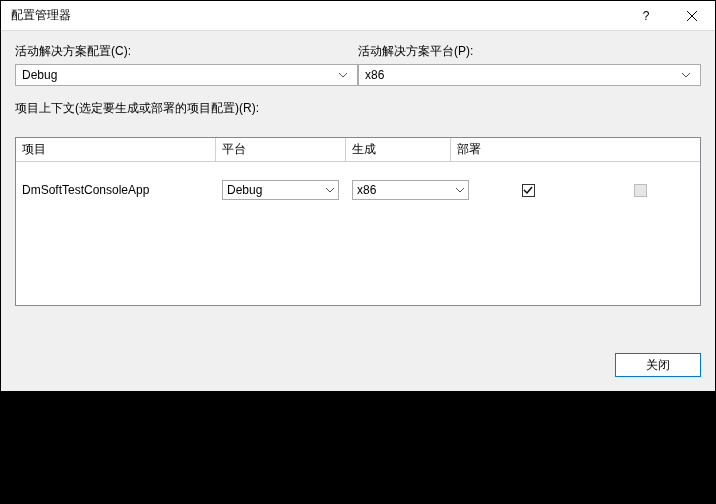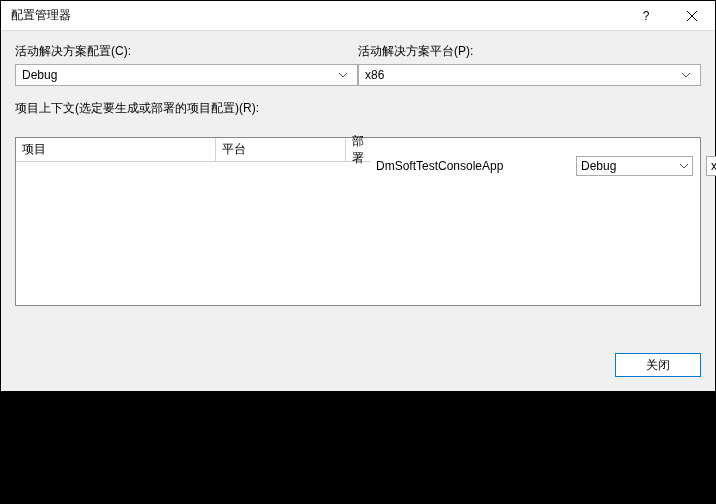--- a/index.html
+++ b/index.html
@@ -9,21 +9,21 @@
     .titlebar-text { flex: 1; font-size: 12px; }
     .titlebar-btn { width: 46px; height: 30px; display: flex; align-items: center; justify-content: center; cursor: pointer; }
     .content { flex: 1; padding: 12px 14px; display: flex; flex-direction: column; }
     .row-top { display: flex; margin-bottom: 14px; }
     .col { flex: 1; display: flex; flex-direction: column; gap: 4px; }
     .label { font-size: 12px; }
     .combo { height: 22px; border: 1px solid #ababab; background: #fff; display: flex; align-items: center; padding: 0 6px; cursor: pointer; position: relative; }
     .combo-text { flex: 1; font-size: 12px; }
     .combo-arrow { width: 16px; display: flex; align-items: center; justify-content: center; }
     .context-label { font-size: 12px; margin-bottom: 20px; }
-    .grid { flex: 1; border: 1px solid #828790; background: #fff; display: flex; flex-direction: row; }
+    .grid { flex: 1; border: 1px solid #828790; background: #fff; display: flex; flex-direction: column; }
     .grid-header { display: flex; height: 24px; background: #fff; border-bottom: 1px solid #d0d0d0; }
     .grid-header-cell { border-right: 1px solid #d0d0d0; padding: 0 6px; display: flex; align-items: center; font-size: 12px; }
     .grid-body { flex: 1; }
     .grid-row { display: flex; height: 24px; align-items: center; margin-top: 16px; }
     .grid-cell { border-right: 1px solid transparent; padding: 0 6px; display: flex; align-items: center; font-size: 12px; }
     .col-project { width: 200px; }
     .col-config { width: 130px; }
     .col-platform { width: 130px; }
     .col-build { width: 105px; justify-content: center; }
     .col-deploy { flex: 1; justify-content: center; }
@@ -81,20 +81,21 @@
         </div>
       </div>
     </div>
 
     <span class="context-label">项目上下文(选定要生成或部署的项目配置)(R):</span>
 
     <div class="grid">
       <div class="grid-header">
         <div class="grid-header-cell col-project">项目</div>
         <div class="grid-header-cell col-platform">平台</div>
+        <div class="grid-header-cell col-build" style="justify-content:flex-start">生成</div>
         <div class="grid-header-cell col-deploy" style="justify-content:flex-start">部署</div>
       </div>
       <div class="grid-body">
         <div class="grid-row">
           <div class="grid-cell col-project">DmSoftTestConsoleApp</div>
           <div class="grid-cell col-config">
             <div class="cell-combo">
               <span class="cell-combo-text">Debug</span>
               <span>
                   <svg width="8" height="5" viewBox="0 0 8 5">

